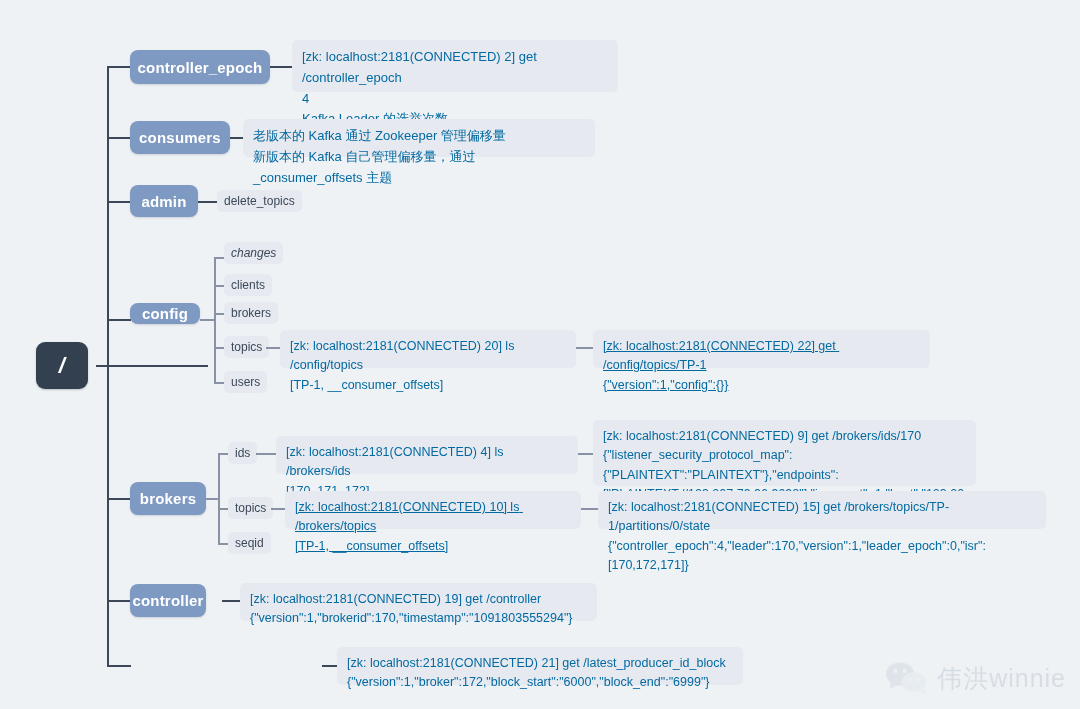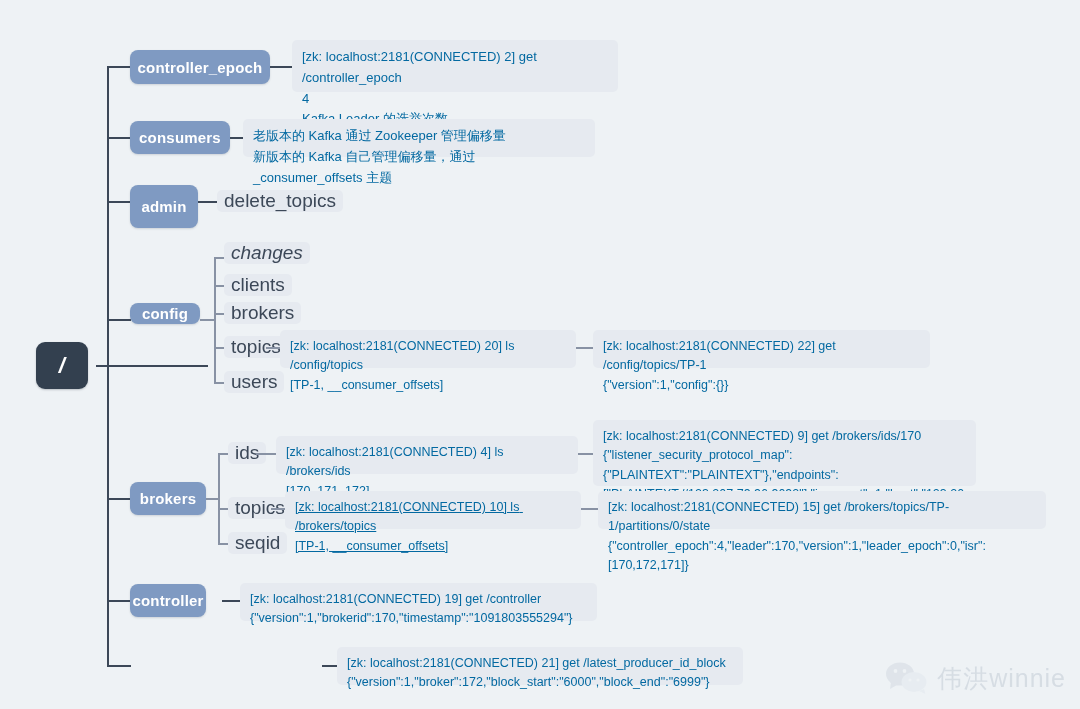--- a/index.html
+++ b/index.html
@@ -61,21 +61,21 @@
     box-shadow: 0 1px 2px rgba(60,72,88,0.18);
   }
   .leaf-node {
     position: absolute;
     background: #e6eaf0;
     color: #3c4858;
     border-radius: 5px;
     display: flex;
     align-items: center;
     justify-content: center;
-    font-size: 19px;
+    font-size: 12px;
     white-space: nowrap;
     padding: 3px 7px;
     box-sizing: border-box;
   }
   .note-box {
     position: absolute;
     background: #e6eaf0;
     color: #0369a1;
     border-radius: 5px;
     font-size: 12.5px;
@@ -124,21 +124,21 @@
 4
 Kafka Leader 的选举次数</div>
 
   <div class="ln h" style="left:107px; top:129px; width:24px;"></div>
   <div class="blue-node" style="left:130px; top:113px; width:100px; height:33px;">consumers</div>
   <div class="ln h" style="left:230px; top:129px; width:14px;"></div>
   <div class="note-box cjk" style="left:243px; top:111px; width:352px; height:38px;">老版本的 Kafka 通过 Zookeeper 管理偏移量
 新版本的 Kafka 自己管理偏移量，通过 _consumer_offsets 主题</div>
 
   <div class="ln h" style="left:107px; top:193px; width:24px;"></div>
-  <div class="blue-node" style="left:130px; top:177px; width:68px; height:43px;">admin</div>
+  <div class="blue-node" style="left:130px; top:177px; width:68px; height:32px;">admin</div>
   <div class="ln h" style="left:198px; top:193px; width:20px;"></div>
   <div class="leaf-node" style="left:217px; top:182px; height:22px;">delete_topics</div>
 
   <div class="ln h" style="left:107px; top:311px; width:24px;"></div>
   <div class="blue-node" style="left:130px; top:295px; width:70px; height:21px;">config</div>
 
   <div class="ln sub h" style="left:200px; top:311px; width:14px;"></div>
   <div class="ln sub v" style="left:214px; top:249px; height:126px;"></div>
 
   <div class="ln sub h" style="left:214px; top:249px; width:12px;"></div>
@@ -149,21 +149,21 @@
 
   <div class="ln sub h" style="left:214px; top:305px; width:12px;"></div>
   <div class="leaf-node" style="left:224px; top:294px; height:22px;">brokers</div>
 
   <div class="ln sub h" style="left:214px; top:339px; width:12px;"></div>
   <div class="leaf-node" style="left:224px; top:328px; height:22px;">topics</div>
   <div class="ln sub h" style="left:266px; top:339px; width:20px;"></div>
   <div class="note-box" style="left:280px; top:322px; width:296px; height:38px;">[zk: localhost:2181(CONNECTED) 20] ls /config/topics
 [TP-1, __consumer_offsets]</div>
   <div class="ln sub h" style="left:576px; top:339px; width:18px;"></div>
-  <div class="note-box" style="left:593px; top:322px; width:337px; height:38px;">[zk: localhost:2181(CONNECTED) 22] get /config/topics/TP-1
+  <div class="note-box" style="left:593px; top:322px; width:337px; height:38px;text-decoration:underline;">[zk: localhost:2181(CONNECTED) 22] get /config/topics/TP-1
 {"version":1,"config":{}}</div>
 
   <div class="ln sub h" style="left:214px; top:374px; width:12px;"></div>
   <div class="leaf-node" style="left:224px; top:363px; height:22px;">users</div>
 
   <div class="ln h" style="left:107px; top:490px; width:24px;"></div>
   <div class="blue-node" style="left:130px; top:474px; width:76px; height:33px;">brokers</div>
 
   <div class="ln sub h" style="left:206px; top:490px; width:12px;"></div>
   <div class="ln sub v" style="left:218px; top:445px; height:91px;"></div>

